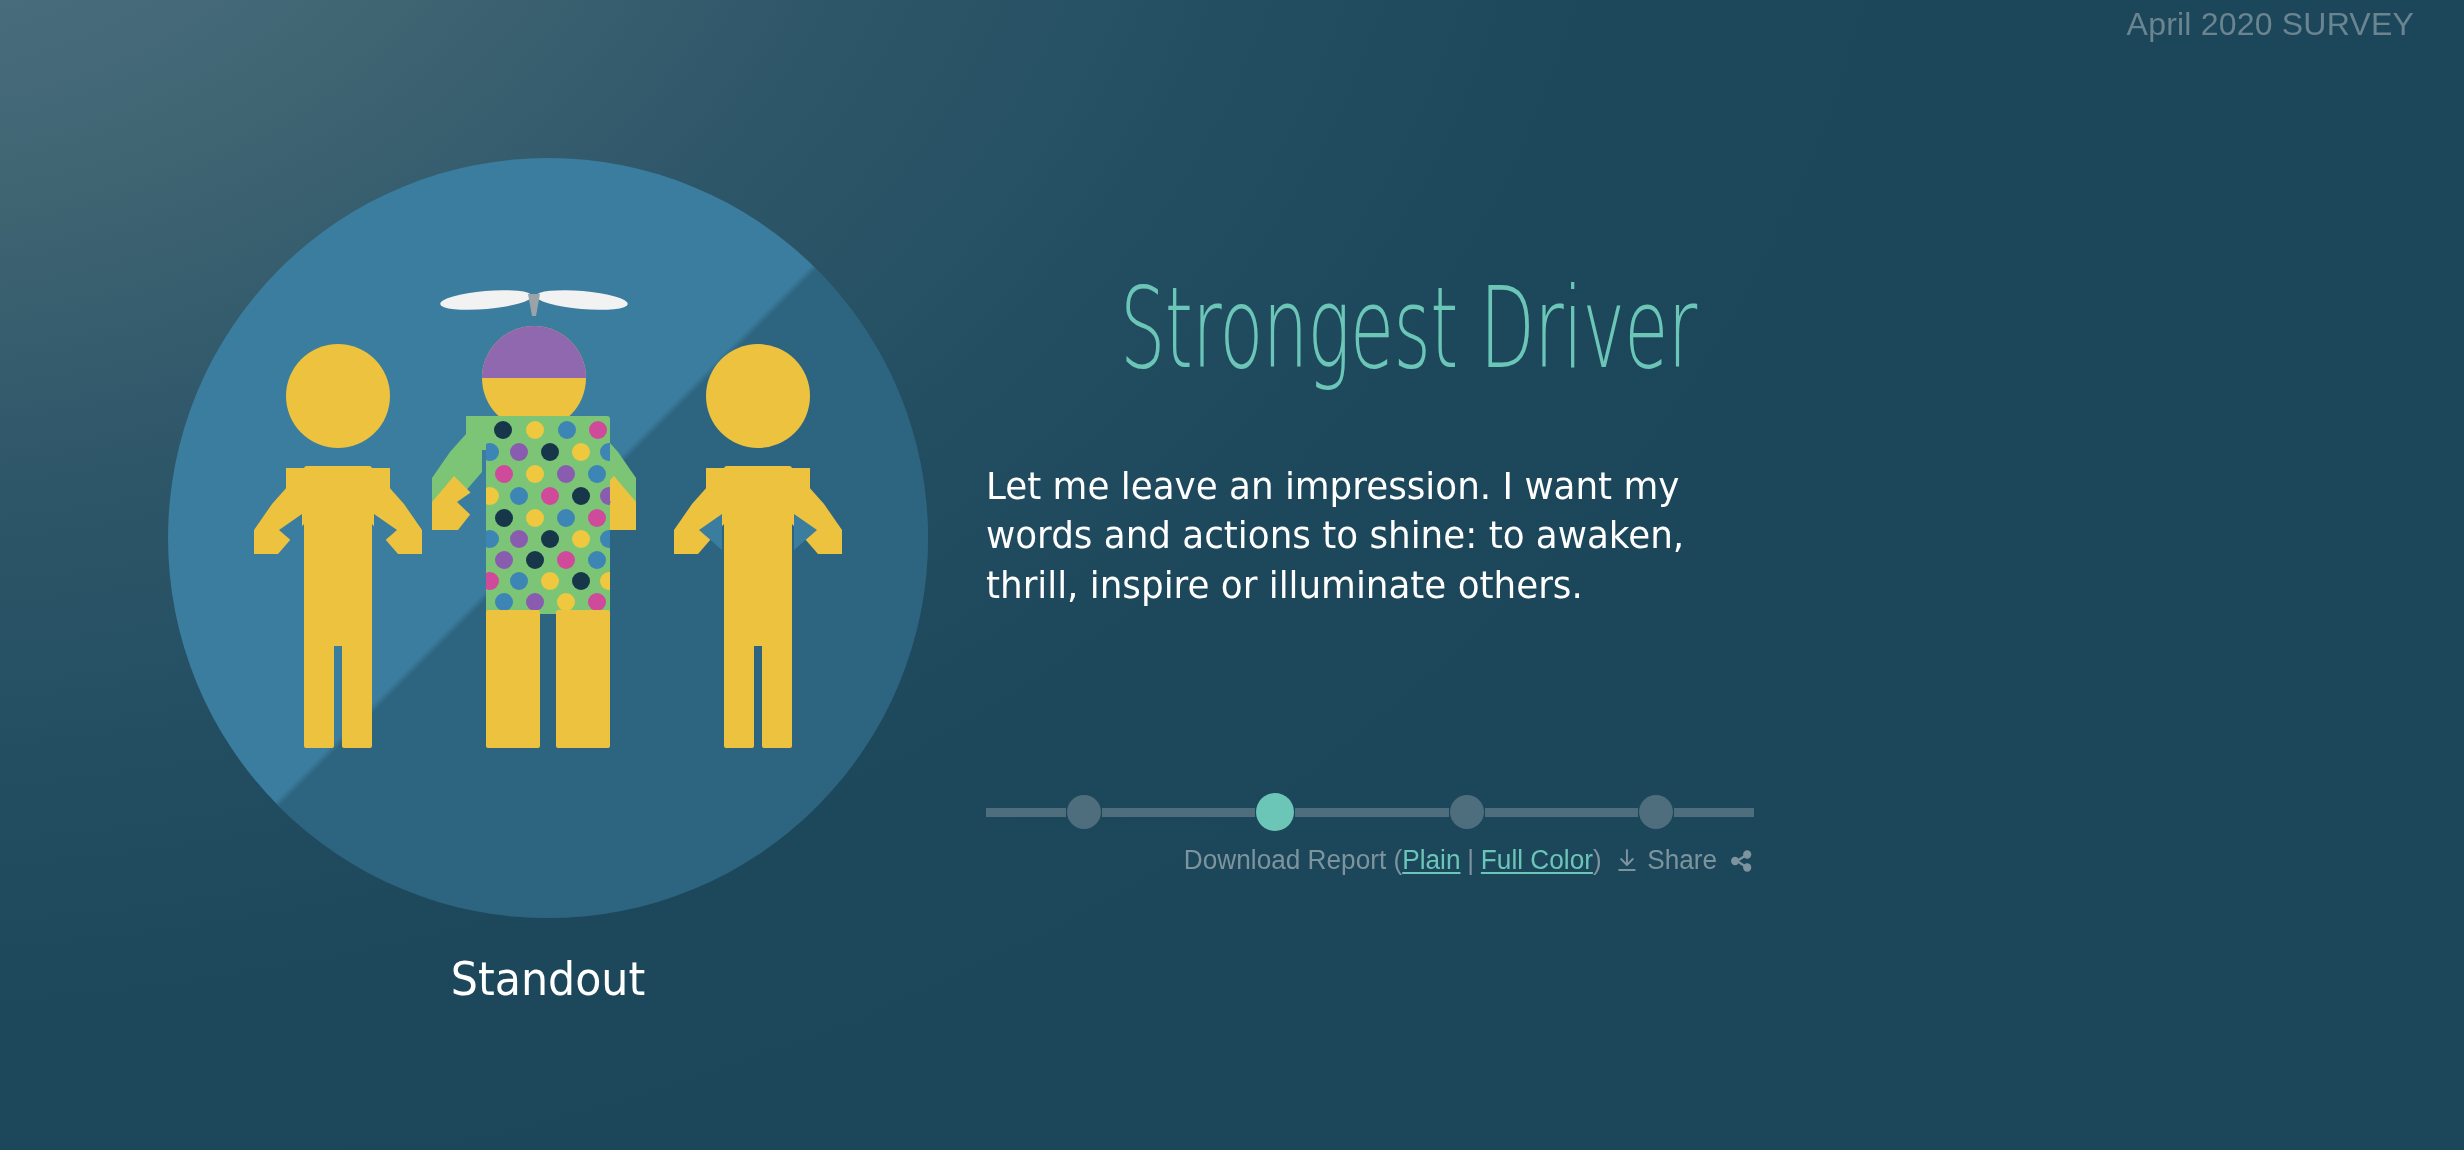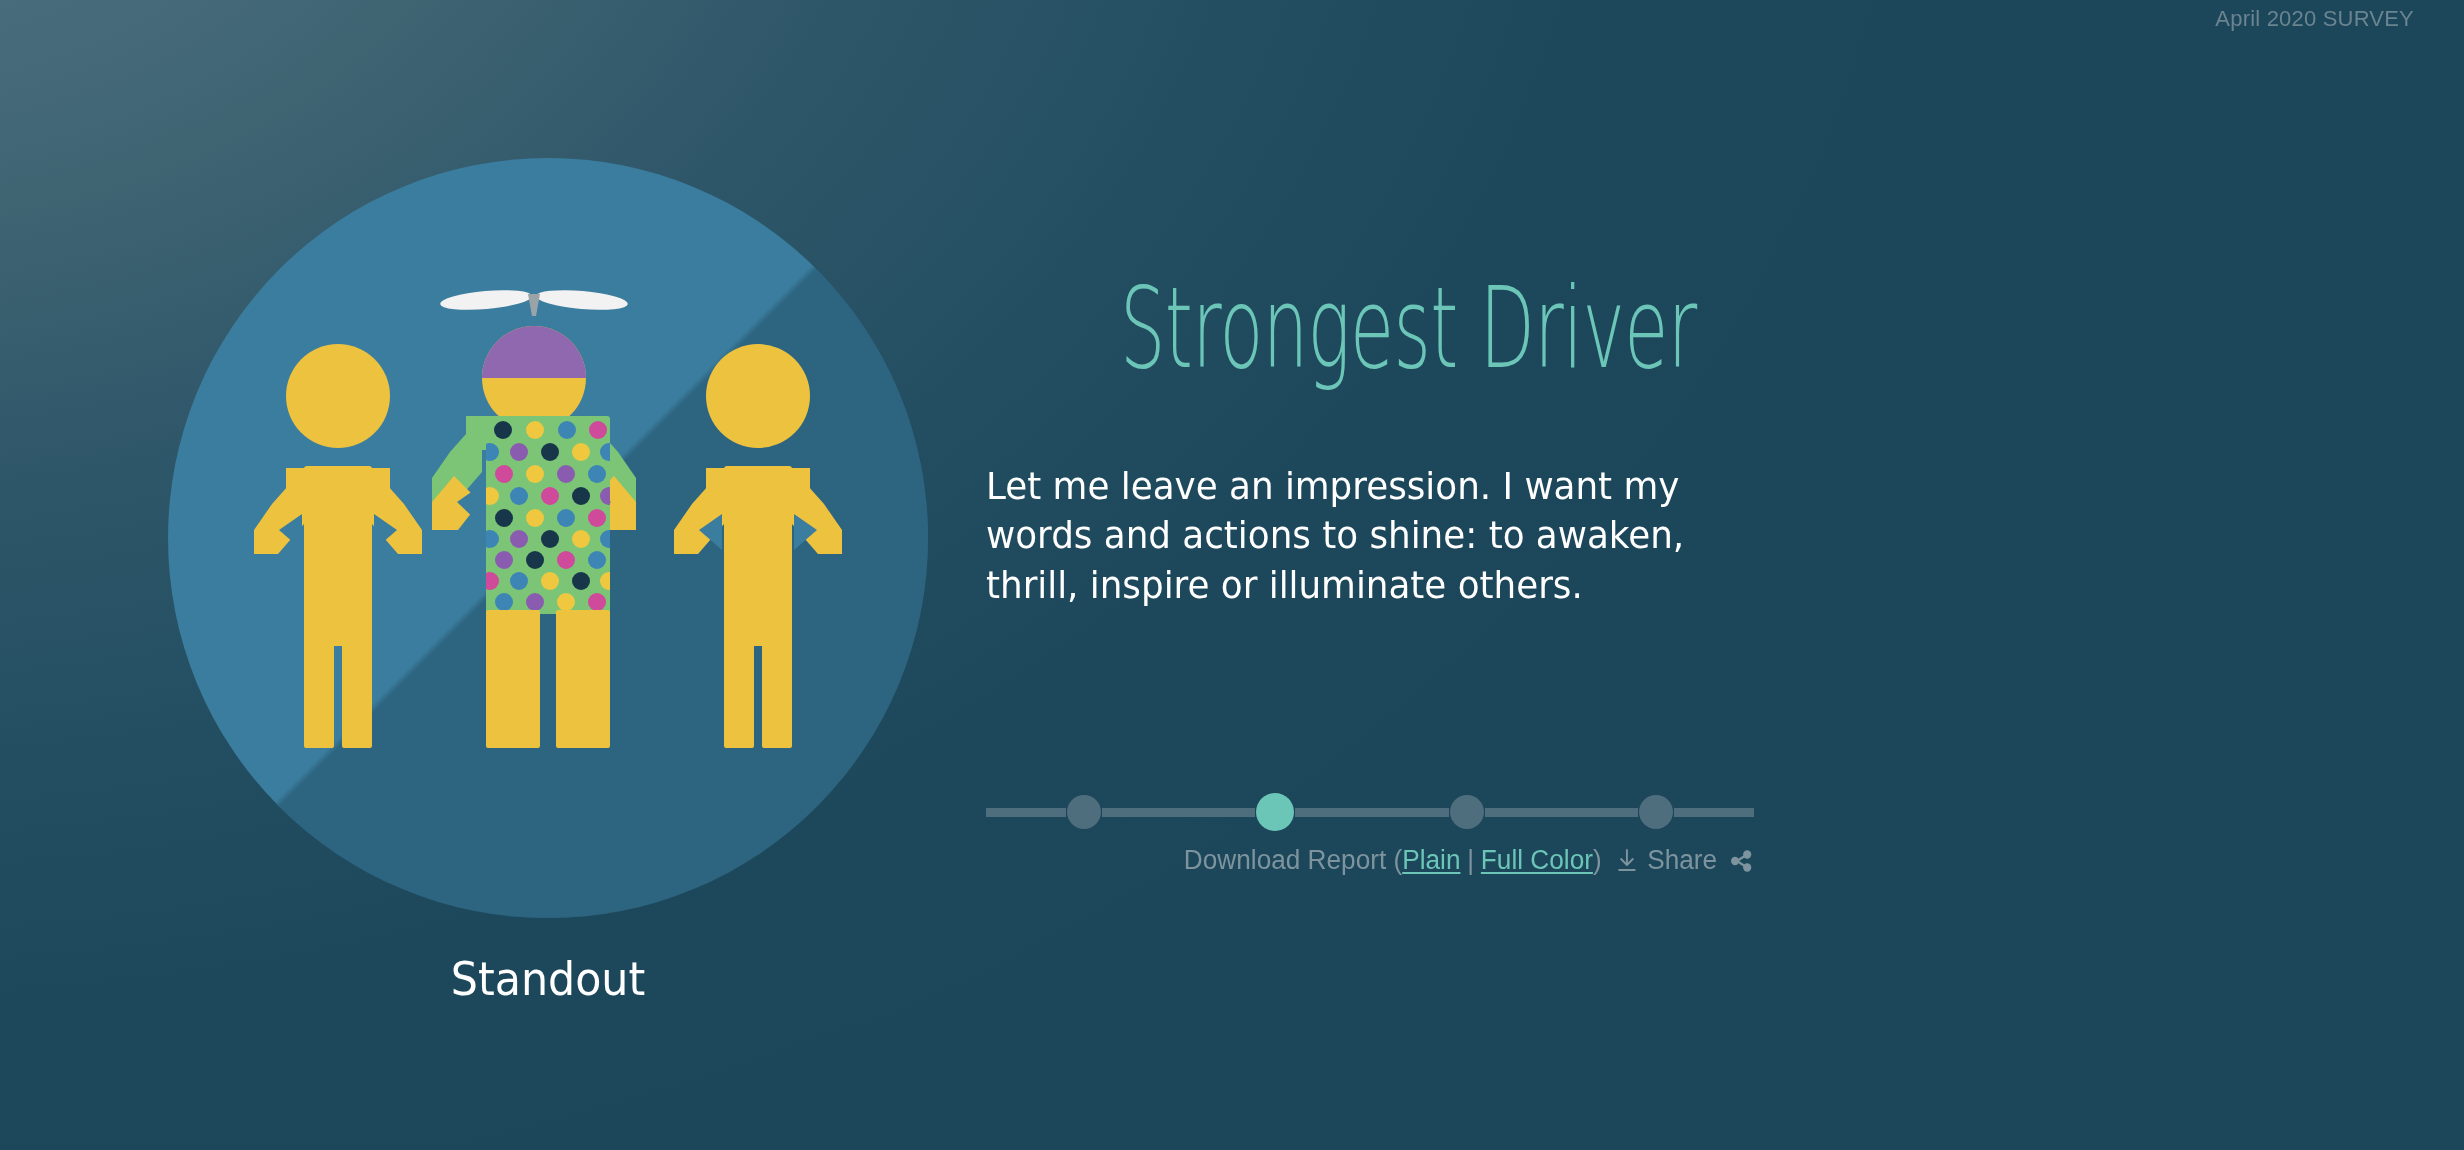--- a/index.html
+++ b/index.html
@@ -32,21 +32,21 @@
          #1d485c 85%,
          #1c465a 100%);
     overflow: hidden;
   }
 
   
   #survey-date {
     position: absolute;
     top: 6px;
     right: 50px;
-    font-size: 22px;
+    font-size: 32px;
     letter-spacing: 0.2px;
     color: #6a8490;
     white-space: nowrap;
   }
 
   
   #illustration {
     position: absolute;
     left: 168px;
     top: 158px;

